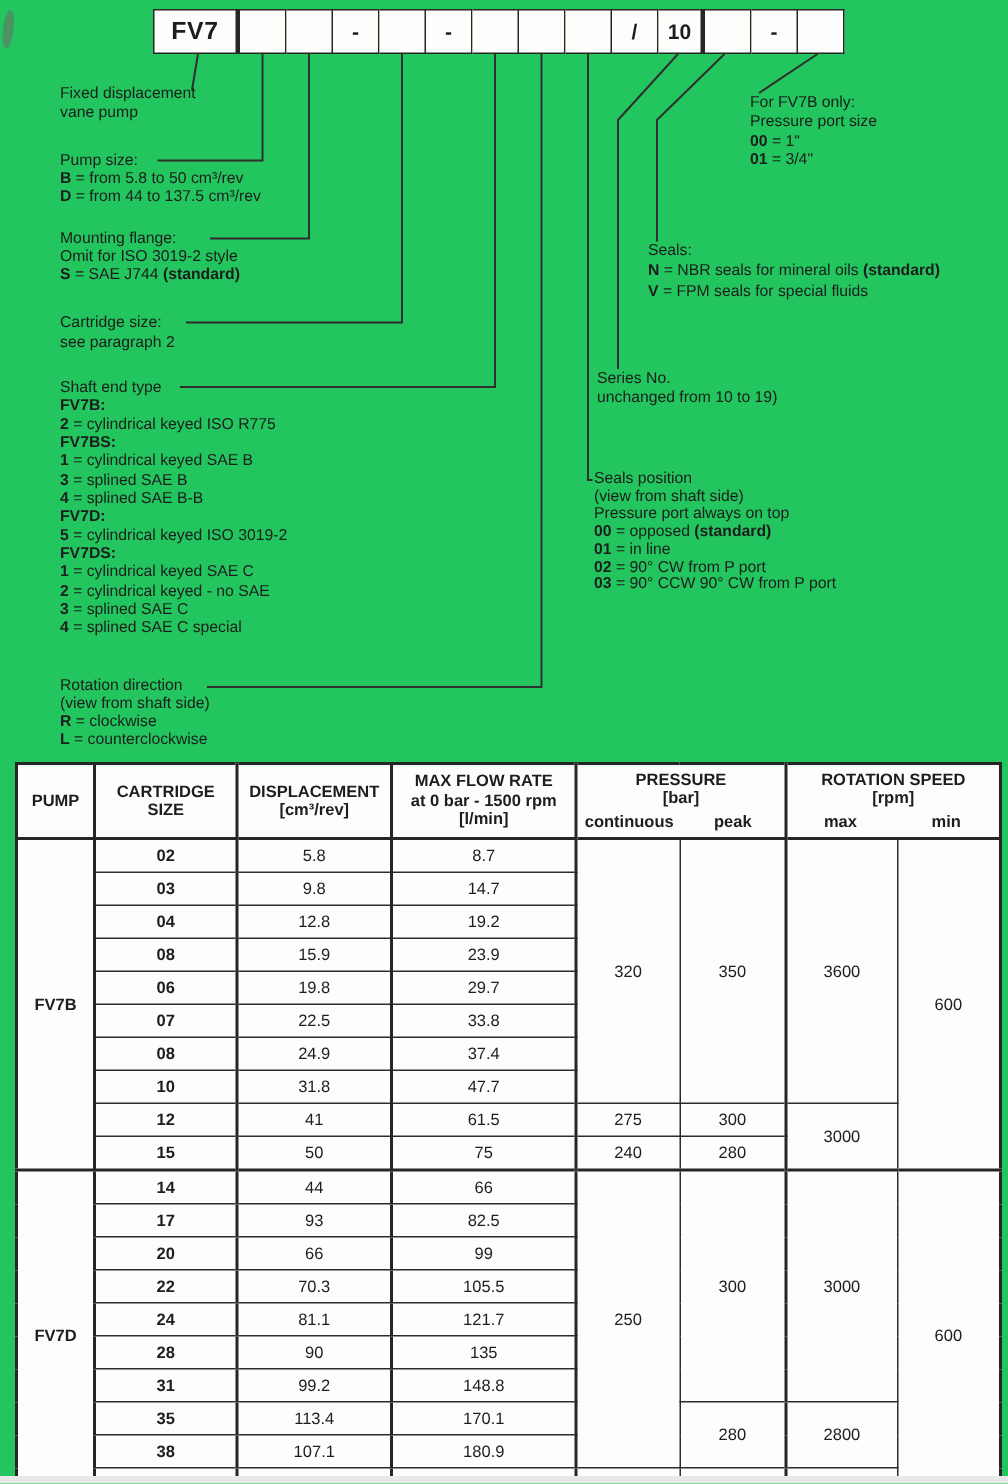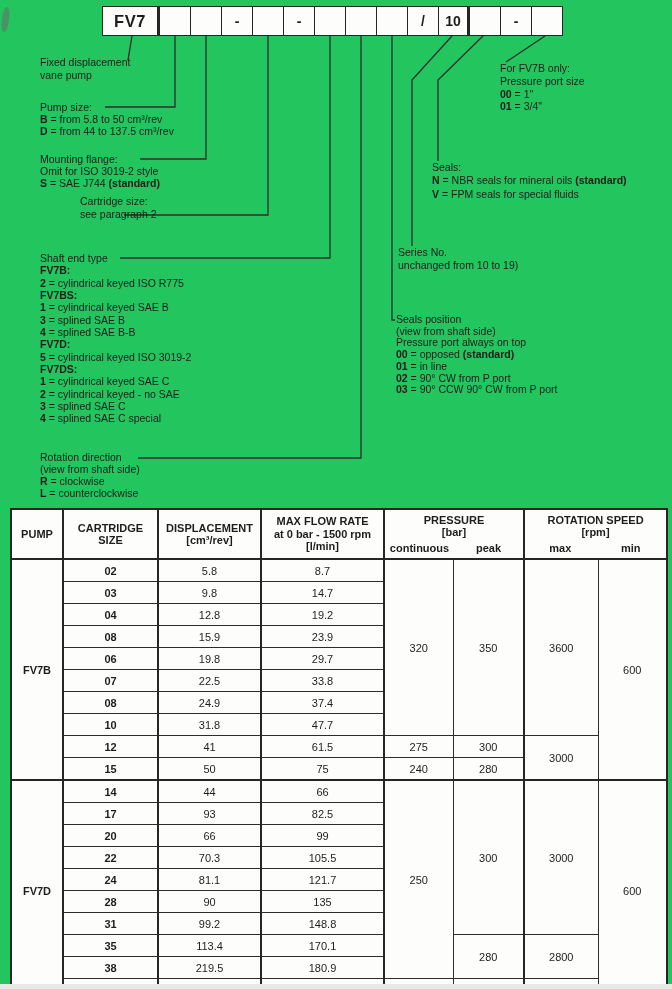--- a/index.html
+++ b/index.html
@@ -76,21 +76,21 @@
       <div class="lblock" style="left: 40px; top: 101px; line-height: 12px;">
         <div><span>Pump size:</span></div>
         <div><span class="b">B</span><span> = from 5.8 to 50 cm³/rev</span></div>
         <div><span class="b">D</span><span> = from 44 to 137.5 cm³/rev</span></div>
       </div>
       <div class="lblock" style="left: 40px; top: 153px; line-height: 12px;">
         <div><span>Mounting flange:</span></div>
         <div><span>Omit for ISO 3019-2 style</span></div>
         <div><span class="b">S</span><span> = SAE J744  </span><span class="b">(standard)</span></div>
       </div>
-      <div class="lblock" style="left: 40px; top: 195px; line-height: 12.6px; margin-left: 40px;">
+      <div class="lblock" style="left: 40px; top: 209px; line-height: 12.6px;">
         <div><span>Cartridge size:</span></div>
         <div><span>see paragraph 2</span></div>
       </div>
       <div class="lblock" style="left: 40px; top: 252px; line-height: 12.35px;">
         <div><span>Shaft end type</span></div>
         <div><span class="b">FV7B:</span></div>
         <div><span class="b">2</span><span> = cylindrical keyed ISO R775</span></div>
         <div><span class="b">FV7BS:</span></div>
         <div><span class="b">1</span><span> = cylindrical keyed SAE B</span></div>
         <div><span class="b">3</span><span> = splined SAE B</span></div>
@@ -283,21 +283,21 @@
         </tr>
         <tr>
           <td class="cart">35</td>
           <td class="disp">113.4</td>
           <td class="flow">170.1</td>
           <td rowspan="2" class="peak">280</td>
           <td rowspan="2" class="max">2800</td>
         </tr>
         <tr>
           <td class="cart">38</td>
-          <td class="disp">219.5</td>
+          <td class="disp">107.1</td>
           <td class="flow">180.9</td>
         </tr>
         <tr>
           <td class="cart">42</td>
           <td class="disp">137.5</td>
           <td class="flow">206.3</td>
           <td class="cont">230</td>
           <td class="peak">260</td>
           <td class="max">2500</td>
         </tr>

